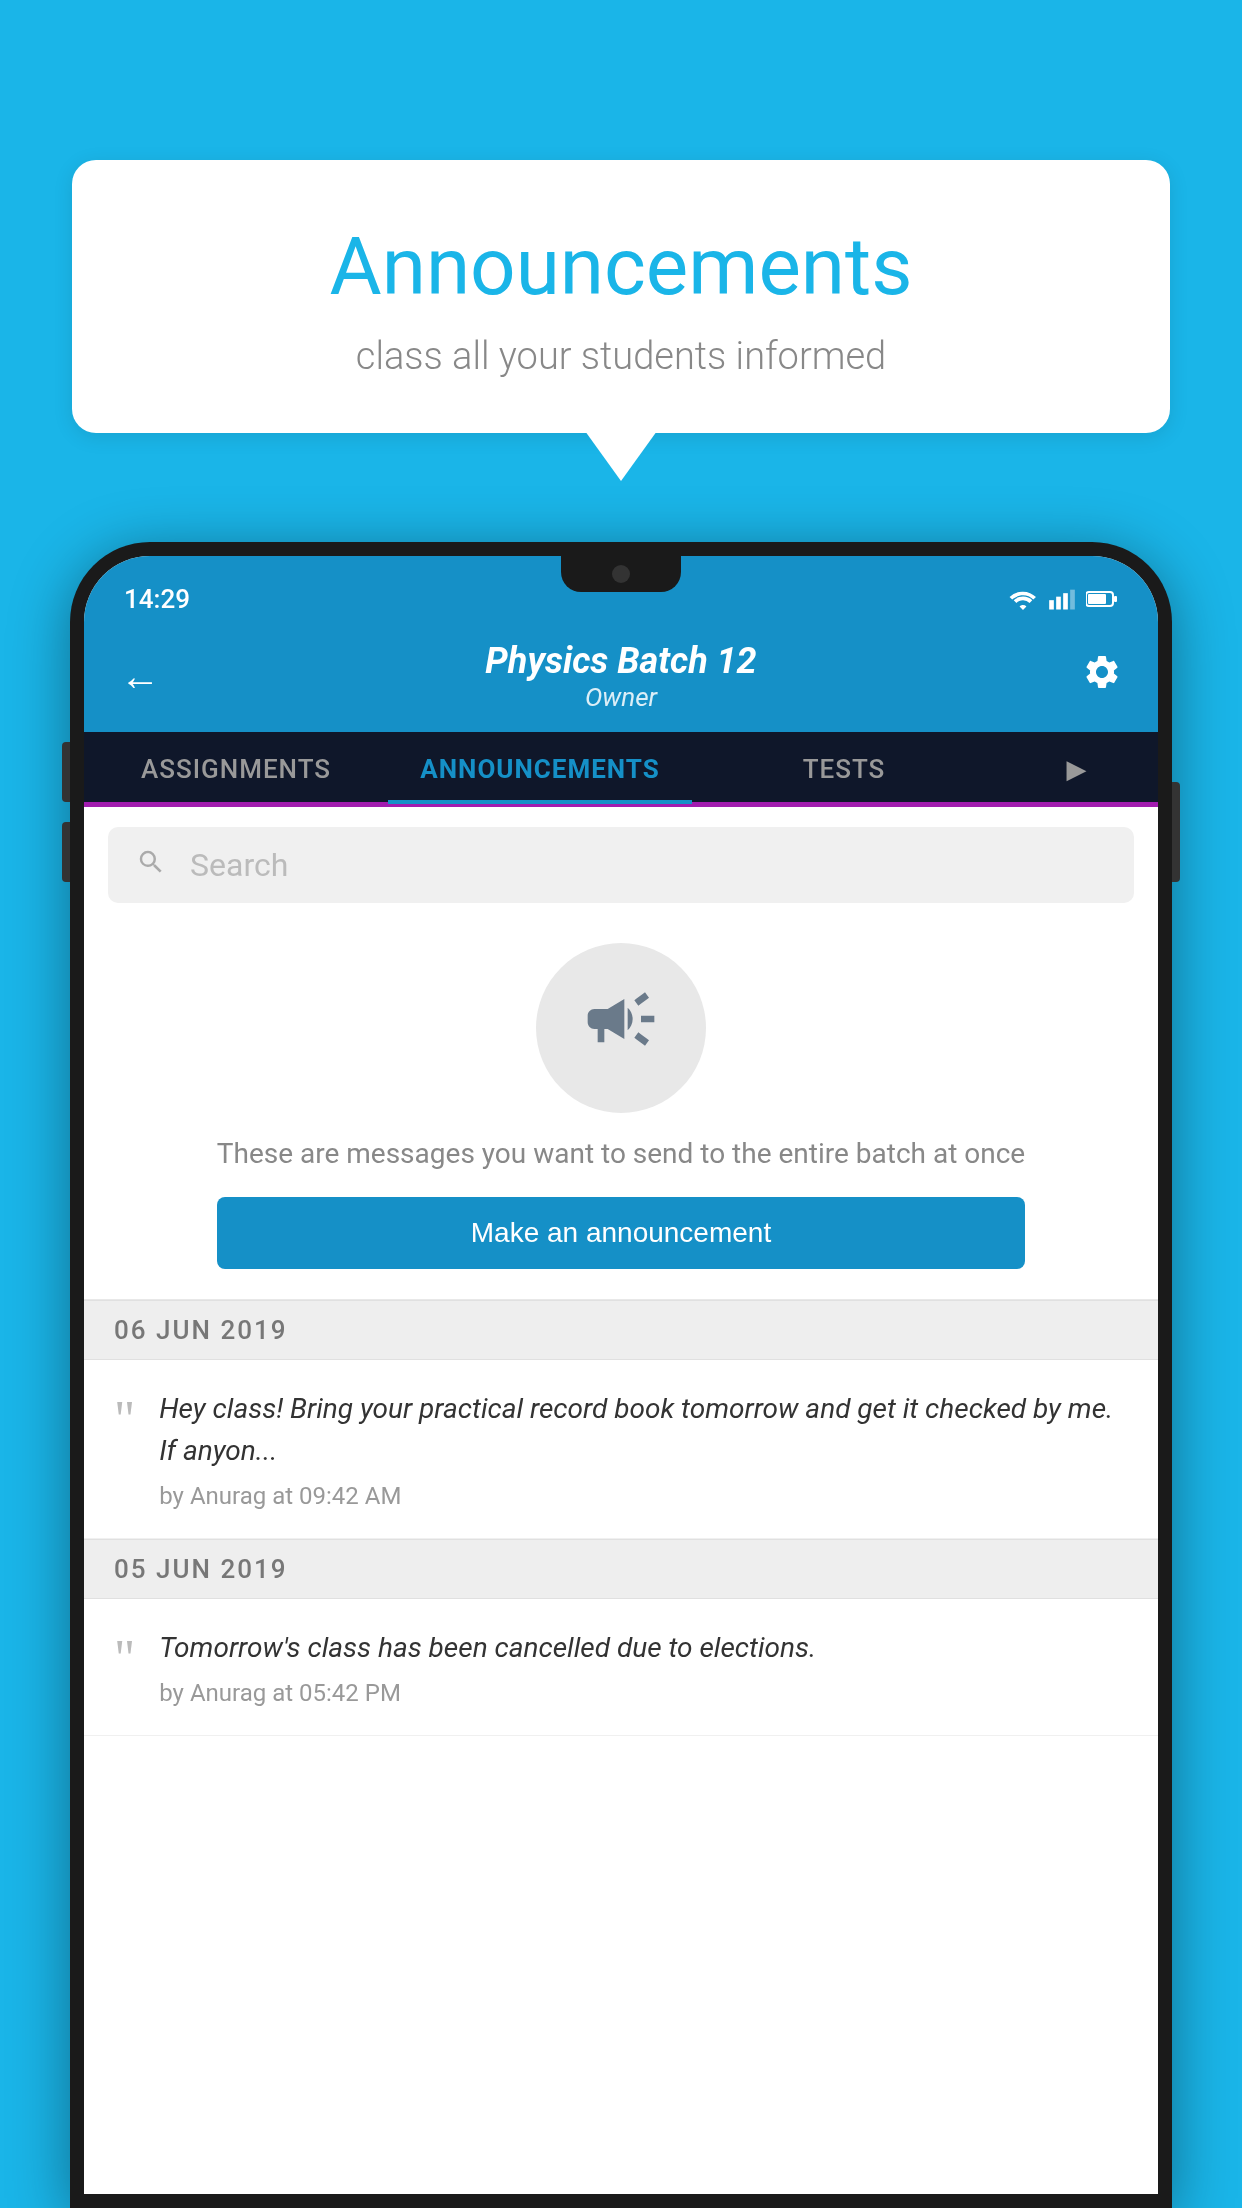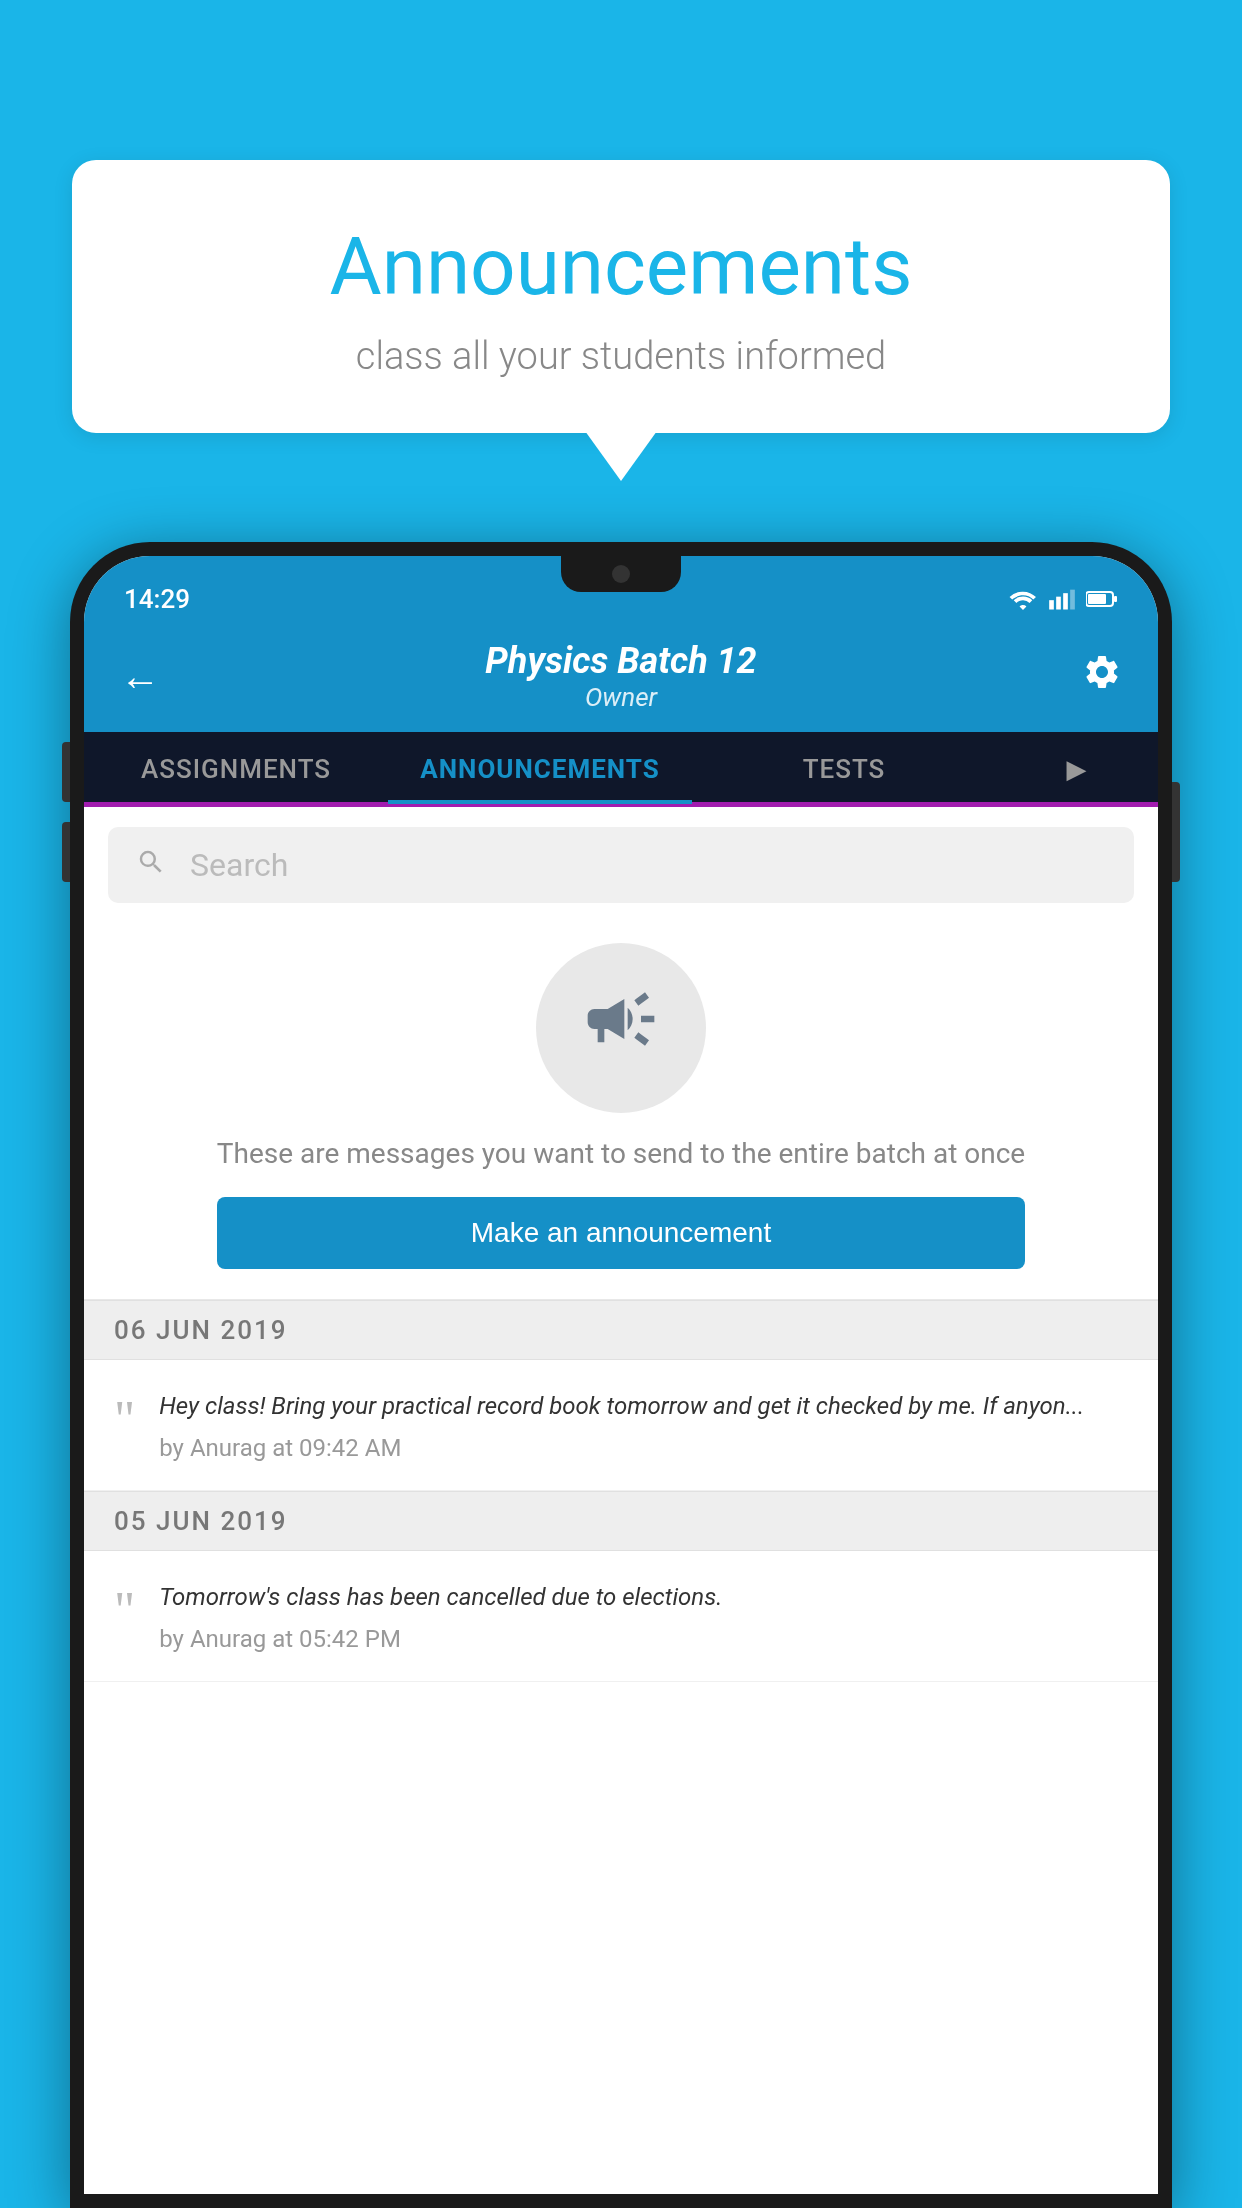--- a/index.html
+++ b/index.html
@@ -309,21 +309,21 @@
       line-height: 1;
       margin-top: 6px;
       flex-shrink: 0;
     }
 
     .announcement-content {
       flex: 1;
     }
 
     .announcement-text {
-      font-size: 24px;
+      font-size: 28px;
       color: #333;
       font-style: italic;
       line-height: 1.5;
       font-weight: 400;
     }
 
     .announcement-meta {
       font-size: 24px;
       color: #999;
       margin-top: 10px;

